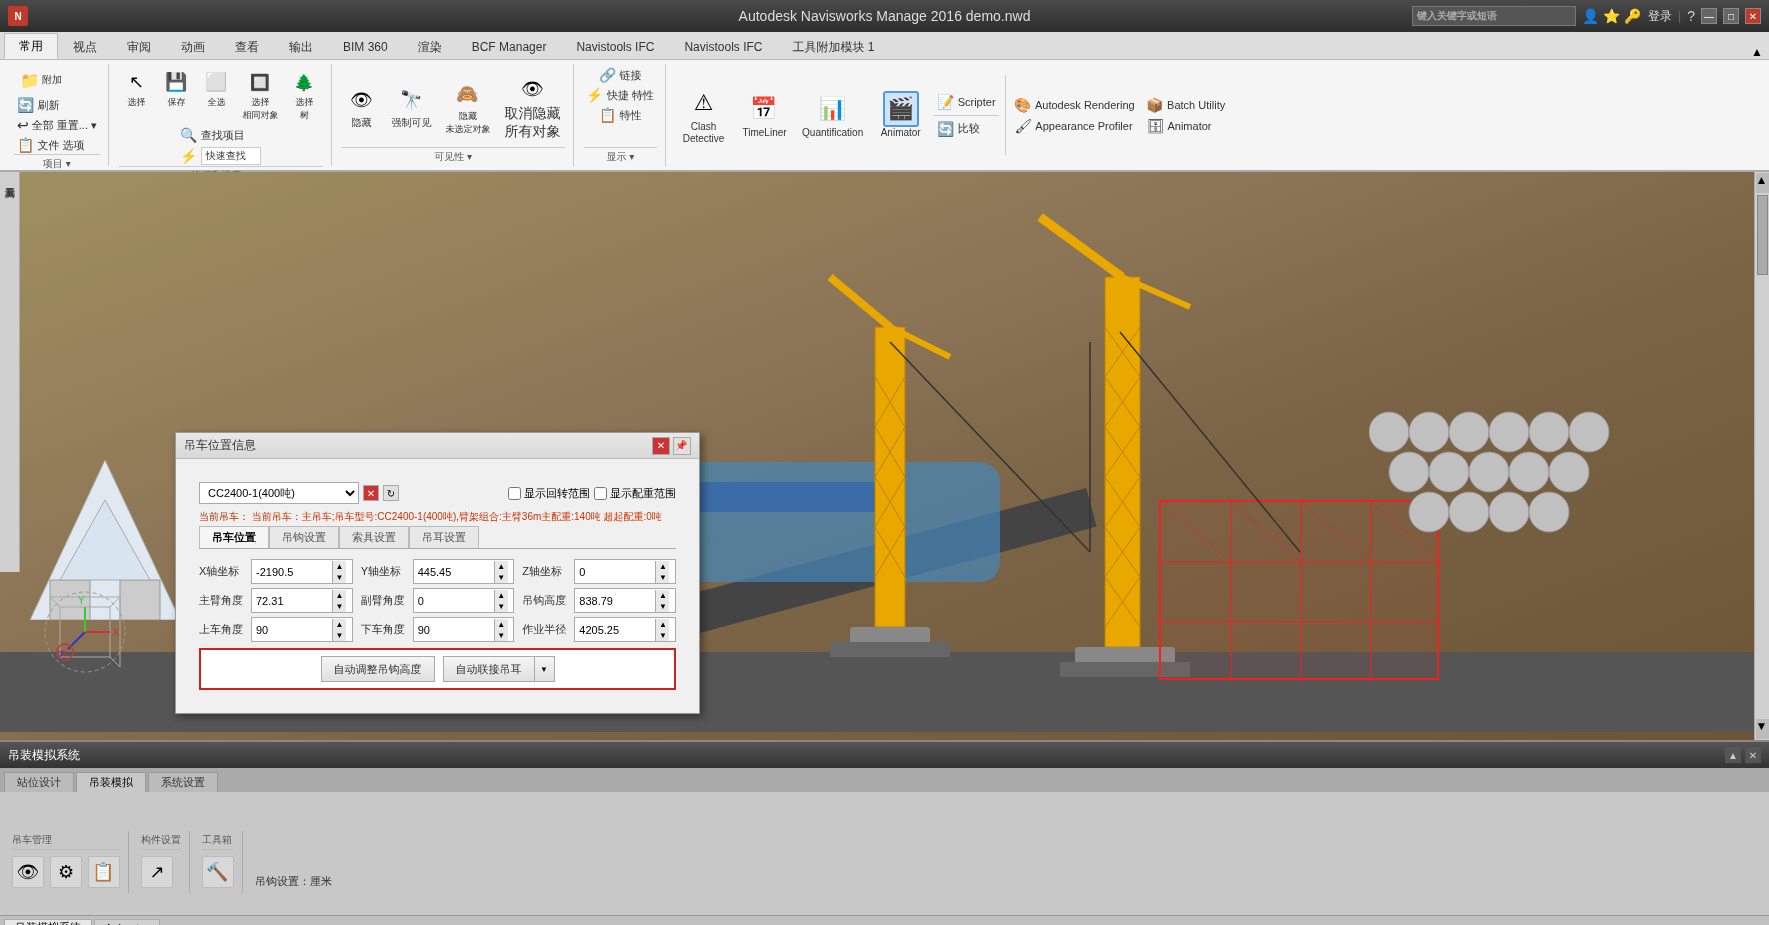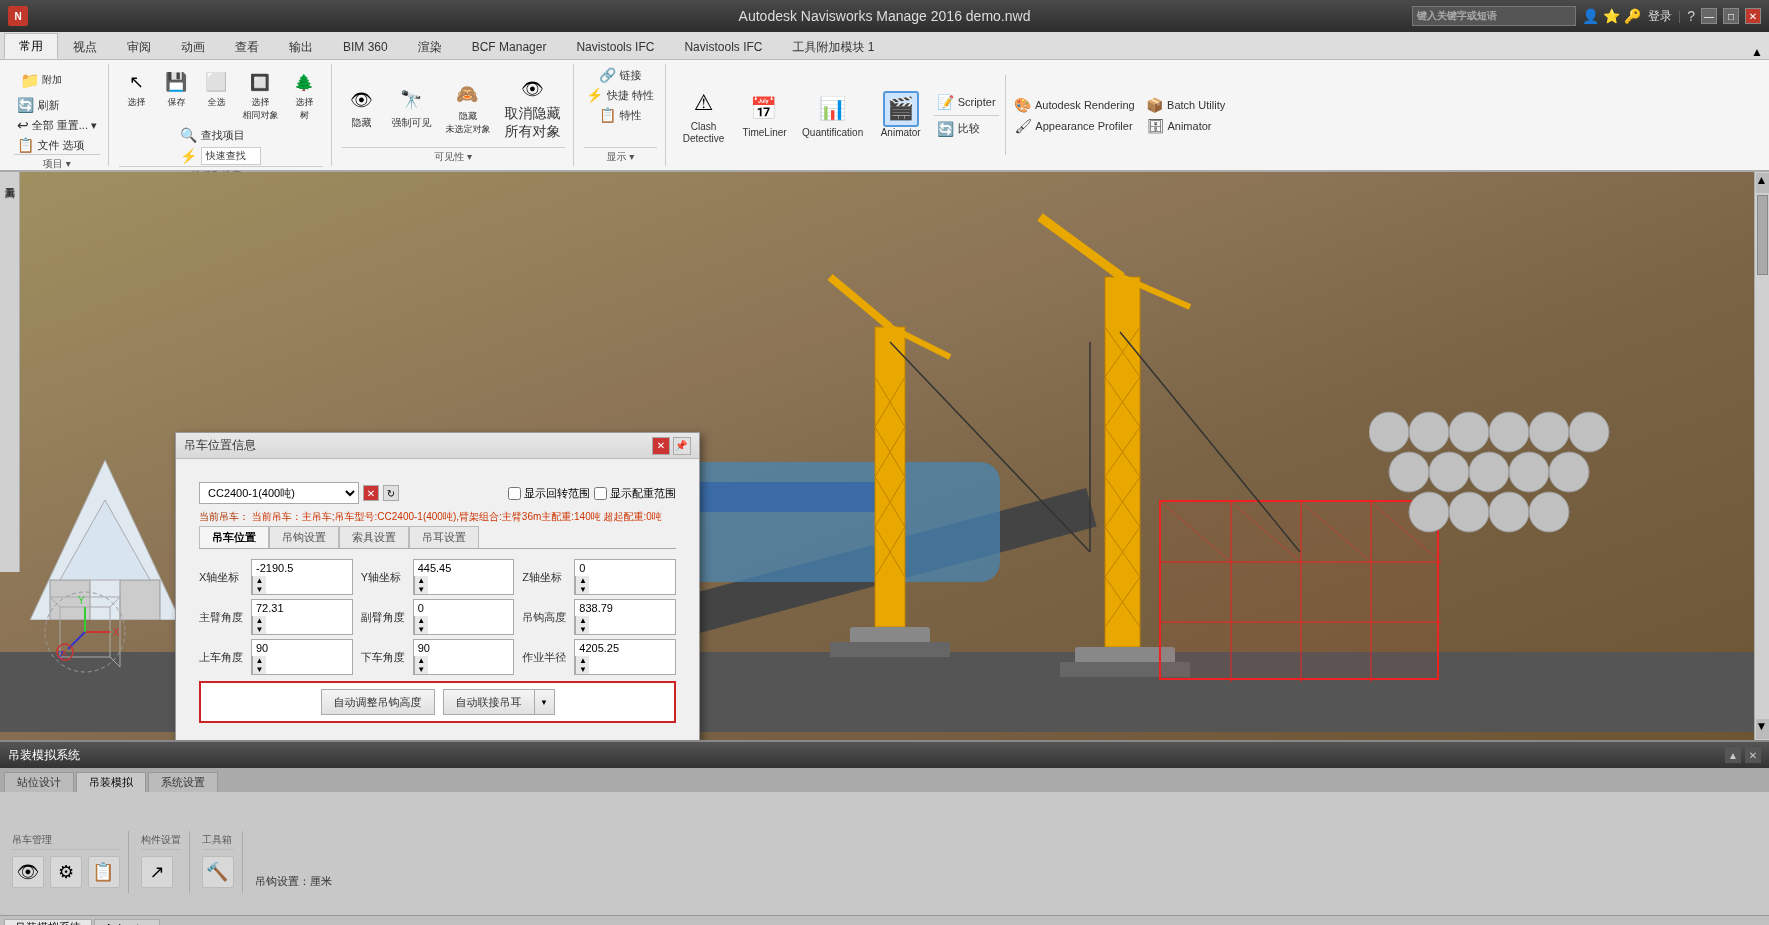--- a/index.html
+++ b/index.html
@@ -292,25 +292,24 @@
       color: #000;
       font-weight: bold;
     }
     .field-label {
       font-size: 11px;
       color: #333;
       white-space: nowrap;
     }
     .field-input {
       display: flex;
-      align-items: flex-start;
+      align-items: flex-end;
       background: white;
       border: 1px solid #aaa;
-      height: 36px;
-      flex-direction: column;
+      height: 25px;
     }
     .field-input input {
       border: none;
       outline: none;
       width: 80px;
       font-size: 11px;
       padding: 0 4px;
       height: 100%;
     }
     .spinner-btn {

